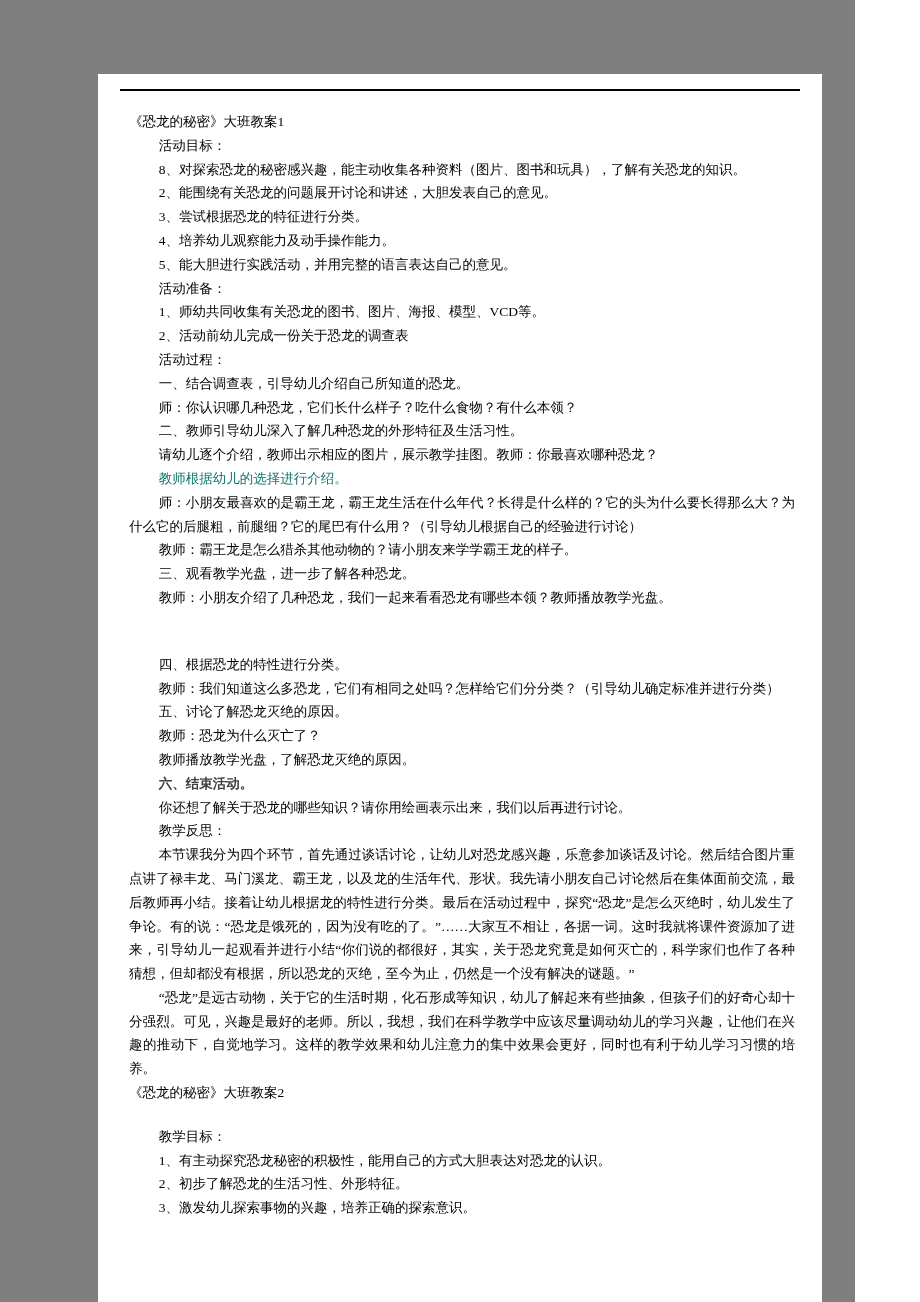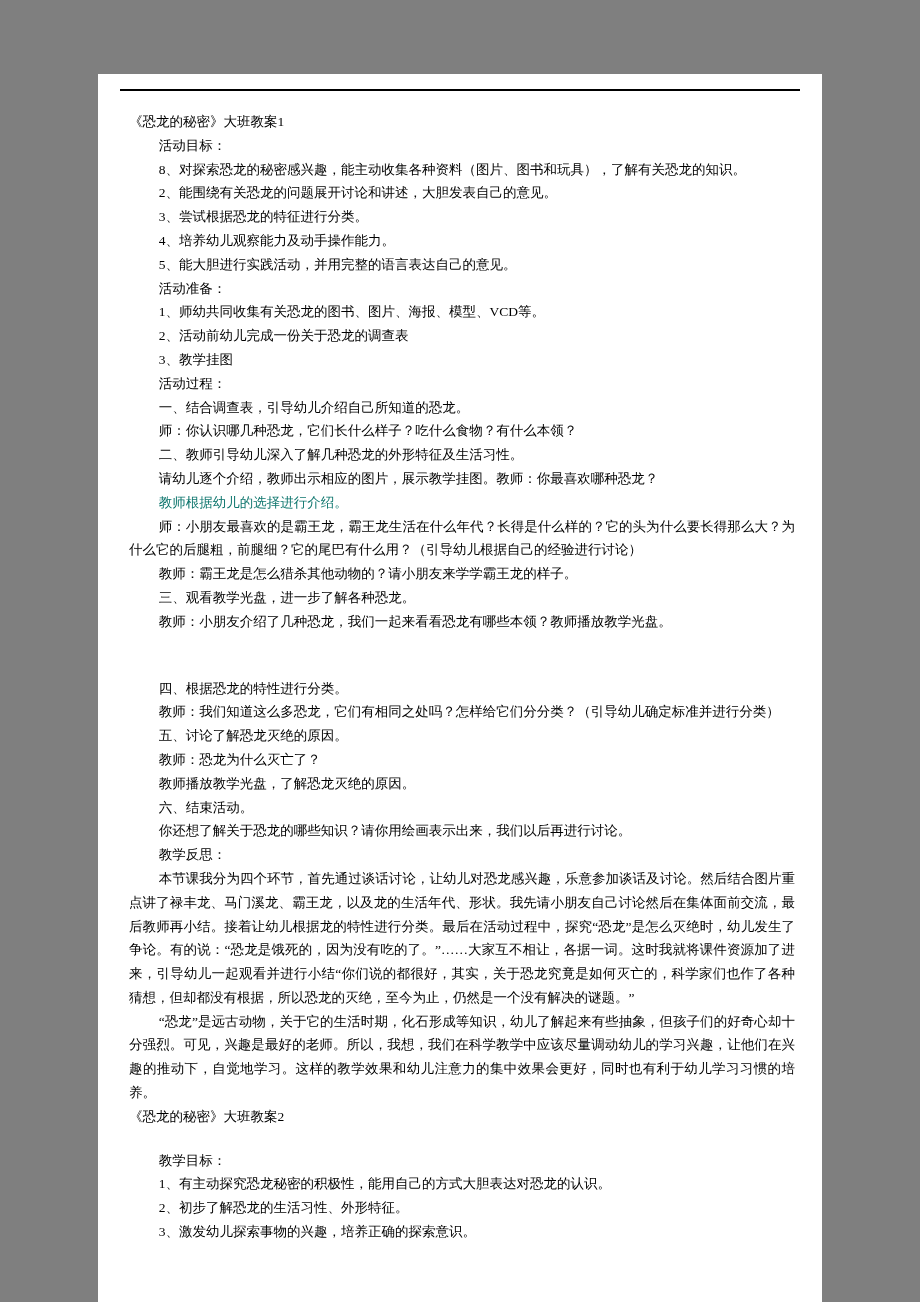--- a/index.html
+++ b/index.html
@@ -1,21 +1,21 @@
 <!DOCTYPE html>
 <html><head>
 <meta charset="utf-8">
 <style>
   html, body {
     margin: 0;
     padding: 0;
   }
   .viewport {
     position: relative;
-    width: 920px;
+    width: 855px;
     height: 1302px;
     overflow: hidden;
     background: #7f7f7f;
   }
   .page {
     position: absolute;
     left: 98px;
     top: 74px;
     width: 724px;
     height: 1400px;
@@ -59,37 +59,36 @@
         <p class="para title" style="color: rgb(0, 0, 0);">《恐龙的秘密》大班教案1</p>
         <p class="para body" style="color: rgb(0, 0, 0);">活动目标：</p>
         <p class="para body" style="color: rgb(0, 0, 0);">8、对探索恐龙的秘密感兴趣，能主动收集各种资料（图片、图书和玩具），了解有关恐龙的知识。</p>
         <p class="para body" style="color: rgb(0, 0, 0);">2、能围绕有关恐龙的问题展开讨论和讲述，大胆发表自己的意见。</p>
         <p class="para body" style="color: rgb(0, 0, 0);">3、尝试根据恐龙的特征进行分类。</p>
         <p class="para body" style="color: rgb(0, 0, 0);">4、培养幼儿观察能力及动手操作能力。</p>
         <p class="para body" style="color: rgb(0, 0, 0);">5、能大胆进行实践活动，并用完整的语言表达自己的意见。</p>
         <p class="para body" style="color: rgb(0, 0, 0);">活动准备：</p>
         <p class="para body" style="color: rgb(0, 0, 0);">1、师幼共同收集有关恐龙的图书、图片、海报、模型、VCD等。</p>
         <p class="para body" style="color: rgb(0, 0, 0);">2、活动前幼儿完成一份关于恐龙的调查表</p>
-        <p class="para body" style="color: rgb(0, 0, 0);">3、教学挂图</p>
         <p class="para body" style="color: rgb(0, 0, 0);">活动过程：</p>
         <p class="para body" style="color: rgb(0, 0, 0);">一、结合调查表，引导幼儿介绍自己所知道的恐龙。</p>
         <p class="para body" style="color: rgb(0, 0, 0);">师：你认识哪几种恐龙，它们长什么样子？吃什么食物？有什么本领？</p>
         <p class="para body" style="color: rgb(0, 0, 0);">二、教师引导幼儿深入了解几种恐龙的外形特征及生活习性。</p>
         <p class="para body" style="color: rgb(0, 0, 0);">请幼儿逐个介绍，教师出示相应的图片，展示教学挂图。教师：你最喜欢哪种恐龙？</p>
         <p class="para body" style="color: #0f766e;">教师根据幼儿的选择进行介绍。</p>
         <p class="para body" style="color: rgb(0, 0, 0);">师：小朋友最喜欢的是霸王龙，霸王龙生活在什么年代？长得是什么样的？它的头为什么要长得那么大？为什么它的后腿粗，前腿细？它的尾巴有什么用？（引导幼儿根据自己的经验进行讨论）</p>
         <p class="para body" style="color: rgb(0, 0, 0); font-family: Liberation Serif, serif;">教师：霸王龙是怎么猎杀其他动物的？请小朋友来学学霸王龙的样子。</p>
         <p class="para body" style="color: rgb(0, 0, 0); font-family: Liberation Serif, serif;">三、观看教学光盘，进一步了解各种恐龙。</p>
         <p class="para body" style="color: rgb(0, 0, 0);">教师：小朋友介绍了几种恐龙，我们一起来看看恐龙有哪些本领？教师播放教学光盘。</p>
         <p class="para body" style="color: rgb(0, 0, 0); margin-top: 43px;">四、根据恐龙的特性进行分类。</p>
         <p class="para body" style="color: rgb(0, 0, 0);">教师：我们知道这么多恐龙，它们有相同之处吗？怎样给它们分分类？（引导幼儿确定标准并进行分类）</p>
         <p class="para body" style="color: rgb(0, 0, 0);">五、讨论了解恐龙灭绝的原因。</p>
         <p class="para body" style="color: rgb(0, 0, 0);">教师：恐龙为什么灭亡了？</p>
         <p class="para body" style="color: rgb(0, 0, 0);">教师播放教学光盘，了解恐龙灭绝的原因。</p>
-        <p class="para body" style="color: #000000;">六、结束活动。</p>
+        <p class="para body" style="color: #404040; font-weight: bold;">六、结束活动。</p>
         <p class="para body" style="color: rgb(0, 0, 0);">你还想了解关于恐龙的哪些知识？请你用绘画表示出来，我们以后再进行讨论。</p>
         <p class="para body" style="color: rgb(0, 0, 0);">教学反思：</p>
         <p class="para body" style="color: rgb(0, 0, 0);">本节课我分为四个环节，首先通过谈话讨论，让幼儿对恐龙感兴趣，乐意参加谈话及讨论。然后结合图片重点讲了禄丰龙、马门溪龙、霸王龙，以及龙的生活年代、形状。我先请小朋友自己讨论然后在集体面前交流，最后教师再小结。接着让幼儿根据龙的特性进行分类。最后在活动过程中，探究“恐龙”是怎么灭绝时，幼儿发生了争论。有的说：“恐龙是饿死的，因为没有吃的了。”……大家互不相让，各据一词。这时我就将课件资源加了进来，引导幼儿一起观看并进行小结“你们说的都很好，其实，关于恐龙究竟是如何灭亡的，科学家们也作了各种猜想，但却都没有根据，所以恐龙的灭绝，至今为止，仍然是一个没有解决的谜题。”</p>
         <p class="para body" style="color: rgb(0, 0, 0);">“恐龙”是远古动物，关于它的生活时期，化石形成等知识，幼儿了解起来有些抽象，但孩子们的好奇心却十分强烈。可见，兴趣是最好的老师。所以，我想，我们在科学教学中应该尽量调动幼儿的学习兴趣，让他们在兴趣的推动下，自觉地学习。这样的教学效果和幼儿注意力的集中效果会更好，同时也有利于幼儿学习习惯的培养。</p>
         <p class="para title" style="color: rgb(0, 0, 0);">《恐龙的秘密》大班教案2</p>
         <p class="para body" style="color: rgb(0, 0, 0); margin-top: 20px;">教学目标：</p>
         <p class="para body" style="color: rgb(0, 0, 0);">1、有主动探究恐龙秘密的积极性，能用自己的方式大胆表达对恐龙的认识。</p>
         <p class="para body" style="color: rgb(0, 0, 0);">2、初步了解恐龙的生活习性、外形特征。</p>
         <p class="para body" style="color: rgb(0, 0, 0);">3、激发幼儿探索事物的兴趣，培养正确的探索意识。</p>
       </div>

